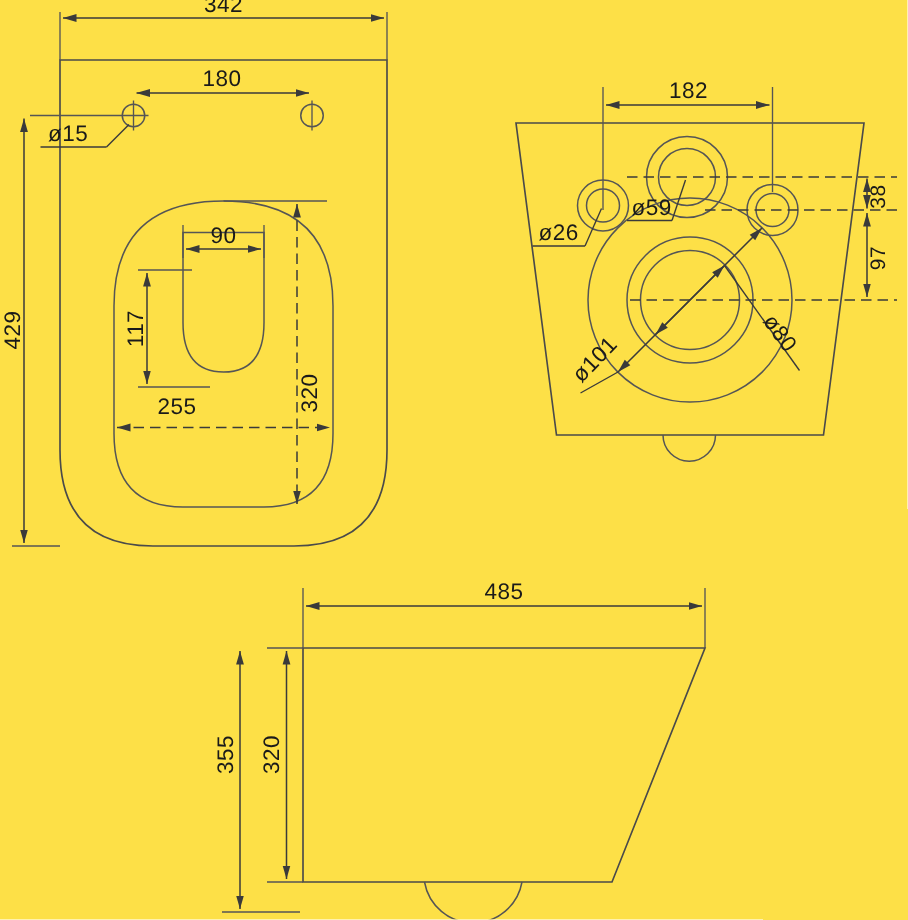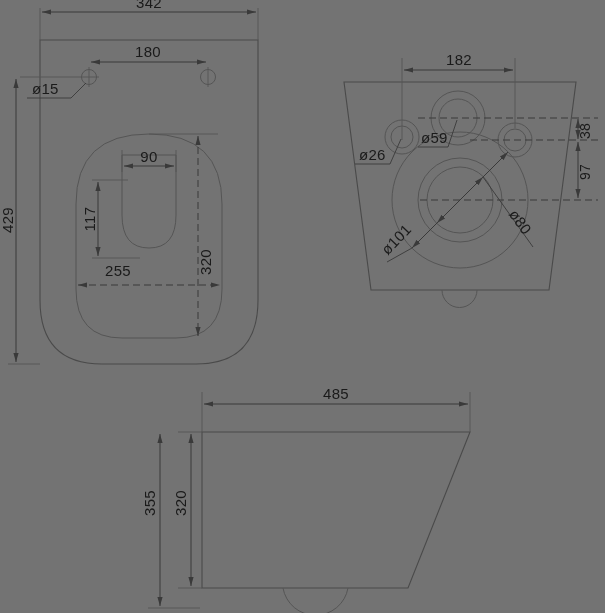--- a/index.html
+++ b/index.html
@@ -11,21 +11,21 @@
   body {
     width: 605px;
     height: 613px;
     overflow: hidden;
     font-family: "Liberation Sans", sans-serif;
   }
   #drawing-root {
     position: relative;
     width: 605px;
     height: 613px;
-    background: #737373;
+    background: #fde047;
   }
   svg#tech-drawing {
     display: block;
     width: 605px;
     height: 613px;
   }
   .outline {
     fill: none;
     stroke: #4a4a4a;
     stroke-width: 1.1;

